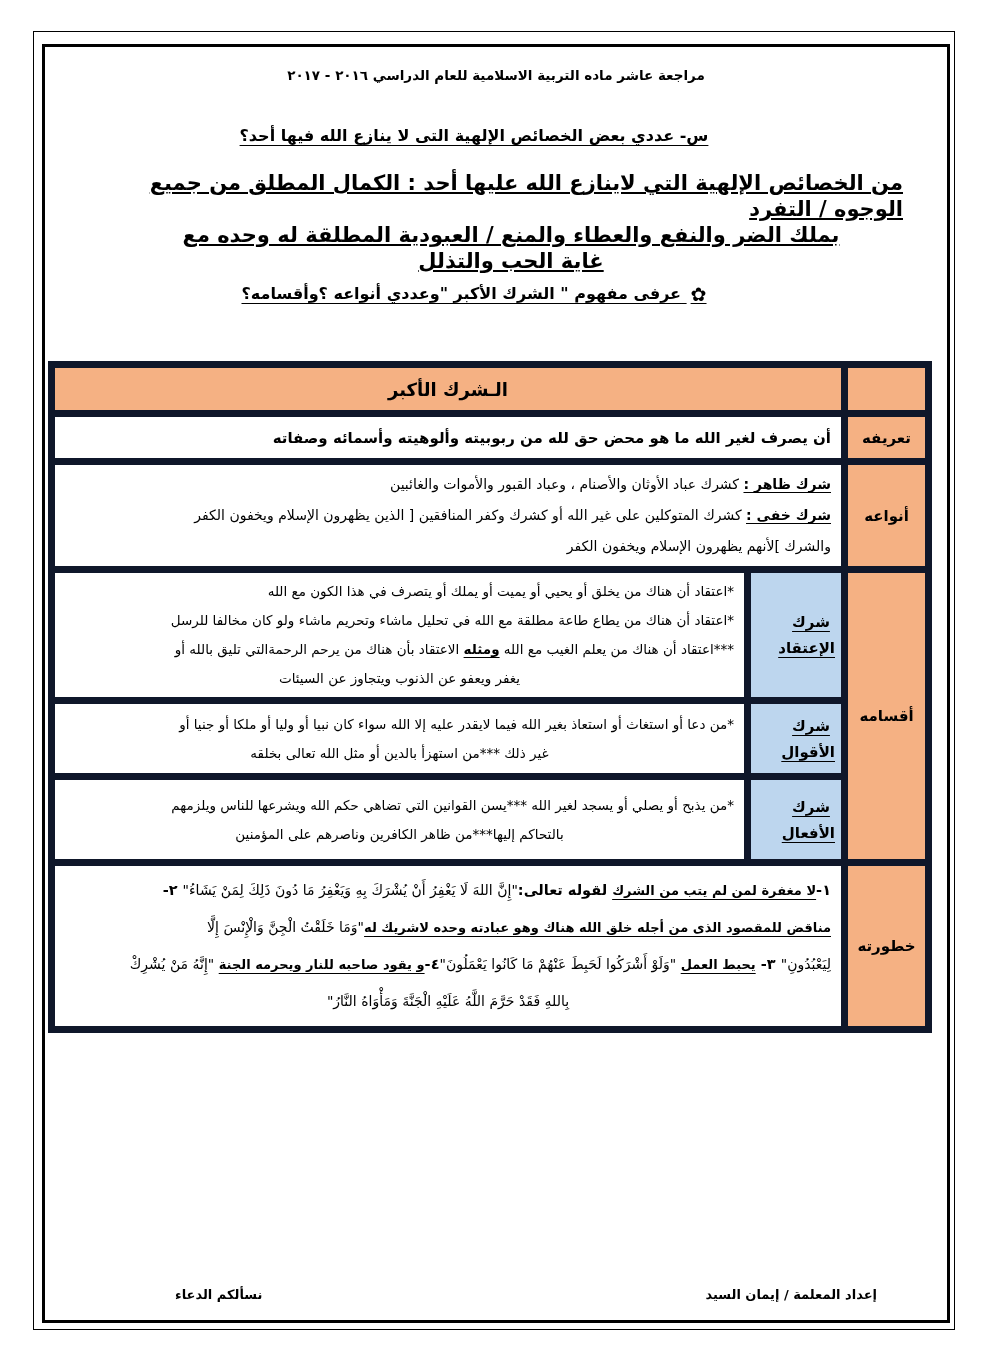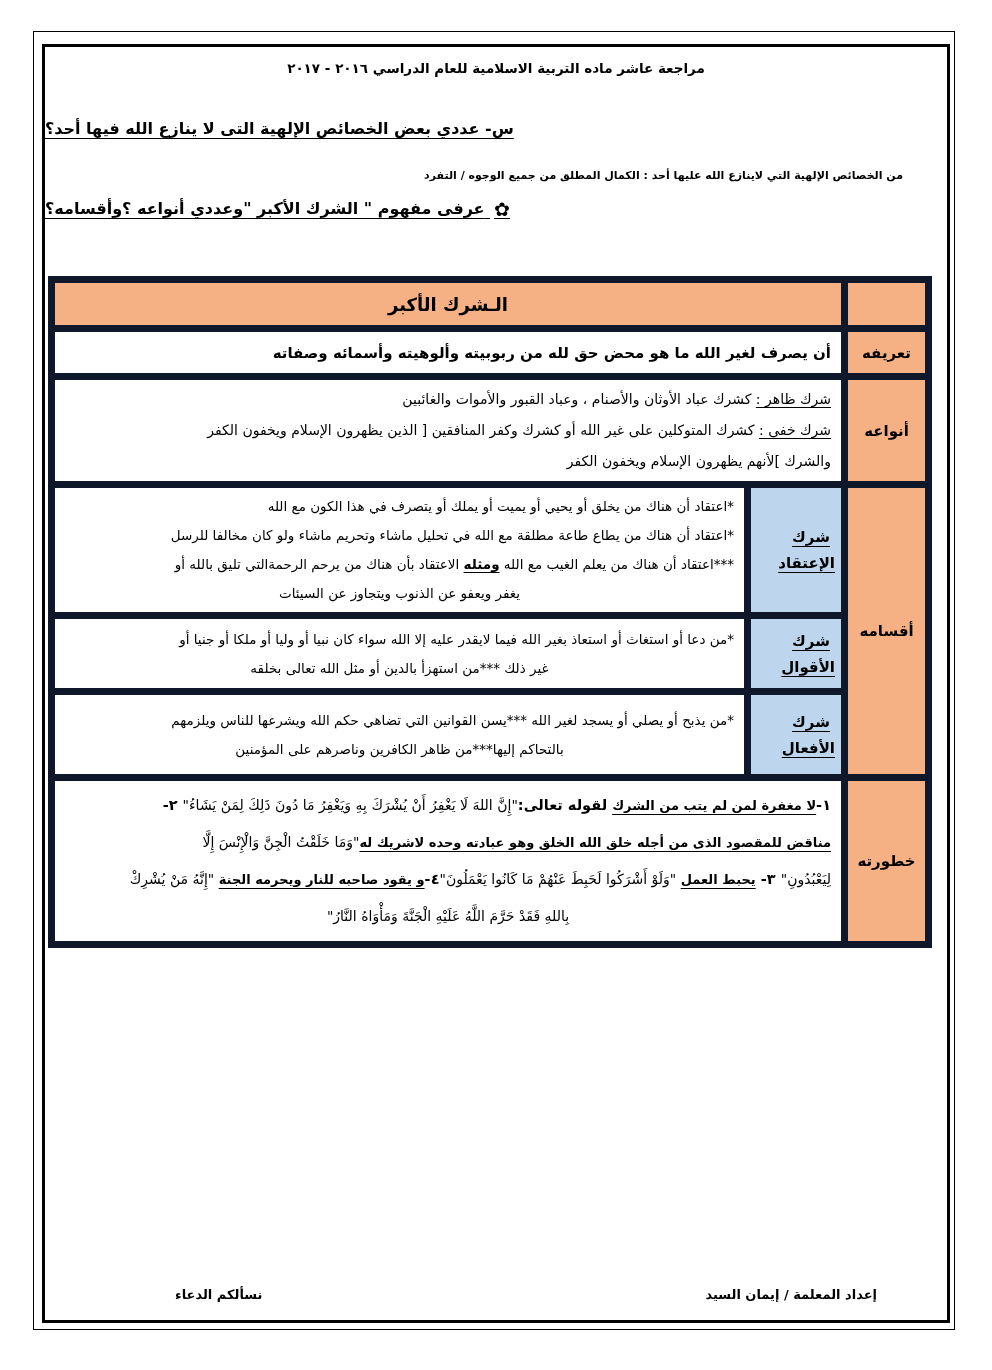--- a/index.html
+++ b/index.html
@@ -14,32 +14,33 @@
     width: 922px; height: 1299px;
     border: 1px solid #000;
   }
   .inner-frame {
     position: absolute; left: 42px; top: 44px;
     width: 908px; height: 1279px;
     border: 3px solid #000;
     background: #fff;
   }
   .doc-header {
-    margin-top: 13px; text-align: center;
+    margin-top: 20px; text-align: center;
     font-size: 13.5px; font-weight: bold; direction: rtl;
   }
   .q-line {
-    direction: rtl; text-align: left; padding-right: 44px;
+    direction: rtl; text-align: center; padding-right: 44px;
     font-size: 16px; font-weight: bold;
   }
   .q1 { margin-top: 43px; }
   .q-underline { text-decoration: underline; text-underline-offset: 4px; }
   .answer {
-    margin-top: 25px; direction: rtl; font-size: 11px; font-weight: bold;
+    margin-top: 25px; direction: rtl; font-size: 21px; font-weight: bold;
     line-height: 26px;
+    text-decoration: underline;
   }
   .answer .l1 { text-align: right; padding: 0 44px 0 30px; }
   .answer .l2 { text-align: center; padding: 0 90px 0 120px; }
   .q2 { margin-top: 9px; }
   .florette { font-size: 19px; vertical-align: -2px; padding-left: 4px; }
 
   table.shirk {
     direction: rtl; border-collapse: collapse;
     width: 884px; margin: 56px 15px 0 auto;
     table-layout: fixed;
@@ -56,21 +57,21 @@
   }
   td.title-cell {
     text-align: center; font-size: 18px; font-weight: bold;
     letter-spacing: 2px; height: 49px;
   }
   td.content { background: #fff; padding: 4px 10px; border-radius: 20px; }
   .def-row td.content { font-size: 15px; font-weight: bold; text-align: right; }
   .line { direction: rtl; }
   .t-right  { text-align: right; }
   .t-center { text-align: center; }
-  .lead { font-weight: normal; text-decoration: underline; text-underline-offset: 3px; text-align: right; }
+  .lead { font-weight: bold; text-decoration: underline; text-underline-offset: 3px; text-align: right; }
   .types-row  td.content { font-size: 14px; line-height: 31px; }
   .blue-lbl {
     text-align: center; font-size: 15px; font-weight: bold;
     text-decoration: underline; text-underline-offset: 4px;
     line-height: 26px; padding: 2px 6px;
   }
   .div-row td.content { font-size: 13.5px; line-height: 29px; margin-left: 16px; }
   .u-bold { font-weight: bold; text-decoration: underline; text-underline-offset: 3px; }
   .danger-row td.content { font-size: 13.5px; line-height: 37px; padding: 6px 10px; }
   .danger-row .b  { font-weight: bold; font-size: 14.5px; }
@@ -93,20 +94,21 @@
 <div class="inner-frame">
 
   <div class="doc-header">مراجعة عاشر  ماده التربية الاسلامية للعام الدراسي ٢٠١٦ - ٢٠١٧</div>
 
   <div class="q-line q1">
     <span class="q-underline">س- عددي بعض الخصائص الإلهية التى لا ينازع الله فيها أحد؟</span>
   </div>
 
   <div class="answer">
     <div class="l1">من الخصائص الإلهية التي لاينازع الله  عليها أحد : الكمال المطلق من جميع الوجوه / التفرد</div>
+    <div class="l2">بملك الضر والنفع والعطاء والمنع / العبودية المطلقة له وحده مع غاية الحب والتذلل</div>
   </div>
 
   <div class="q-line q2">
     <span class="q-underline">
       <span class="florette">✿</span>
       <span>عرفى مفهوم " الشرك الأكبر "وعددي أنواعه ؟وأقسامه؟</span>
     </span>
   </div>
 
   <table class="shirk">
@@ -171,21 +173,21 @@
       </td>
     </tr>
 
     <tr class="danger-row">
       <td class="lbl orange" style="height:152px">خطورته</td>
       <td class="content" colspan="2">
         <div class="line t-right">
           <span class="b">١-</span><span class="bu">لا مغفرة لمن لم يتب من الشرك</span><span class="b"> لقوله تعالى:</span><span class="qr">"إِنَّ اللهَ لَا يَغْفِرُ أَنْ يُشْرَكَ بِهِ وَيَغْفِرُ مَا دُونَ ذَلِكَ لِمَنْ يَشَاءُ"</span><span class="b">  ٢-</span>
         </div>
         <div class="line t-right">
-          <span class="bu">مناقض للمقصود الذى من أجله خلق الله  الخلق وهو عبادته وحده لاشريك له</span><span class="qr">"وَمَا خَلَقْتُ الْجِنَّ وَالْإِنْسَ إِلَّا</span>
+          <span class="bu">مناقض للمقصود الذى من أجله خلق الله  هناك وهو عبادته وحده لاشريك له</span><span class="qr">"وَمَا خَلَقْتُ الْجِنَّ وَالْإِنْسَ إِلَّا</span>
         </div>
         <div class="line t-right">
           <span class="qr">لِيَعْبُدُونِ"</span><span class="b">  ٣- </span><span class="bu">يحبط العمل</span><span class="qr"> "وَلَوْ أَشْرَكُوا لَحَبِطَ عَنْهُمْ مَا كَانُوا يَعْمَلُونَ"</span><span class="b">٤-</span><span class="bu">و يقود صاحبه للنار ويحرمه الجنة</span><span class="qr"> "إِنَّهُ مَنْ يُشْرِكْ</span>
         </div>
         <div class="line t-center">
           <span class="qr">بِاللهِ فَقَدْ حَرَّمَ اللَّهُ عَلَيْهِ الْجَنَّةَ وَمَأْوَاهُ النَّارُ"</span>
         </div>
       </td>
     </tr>
   </tbody>

